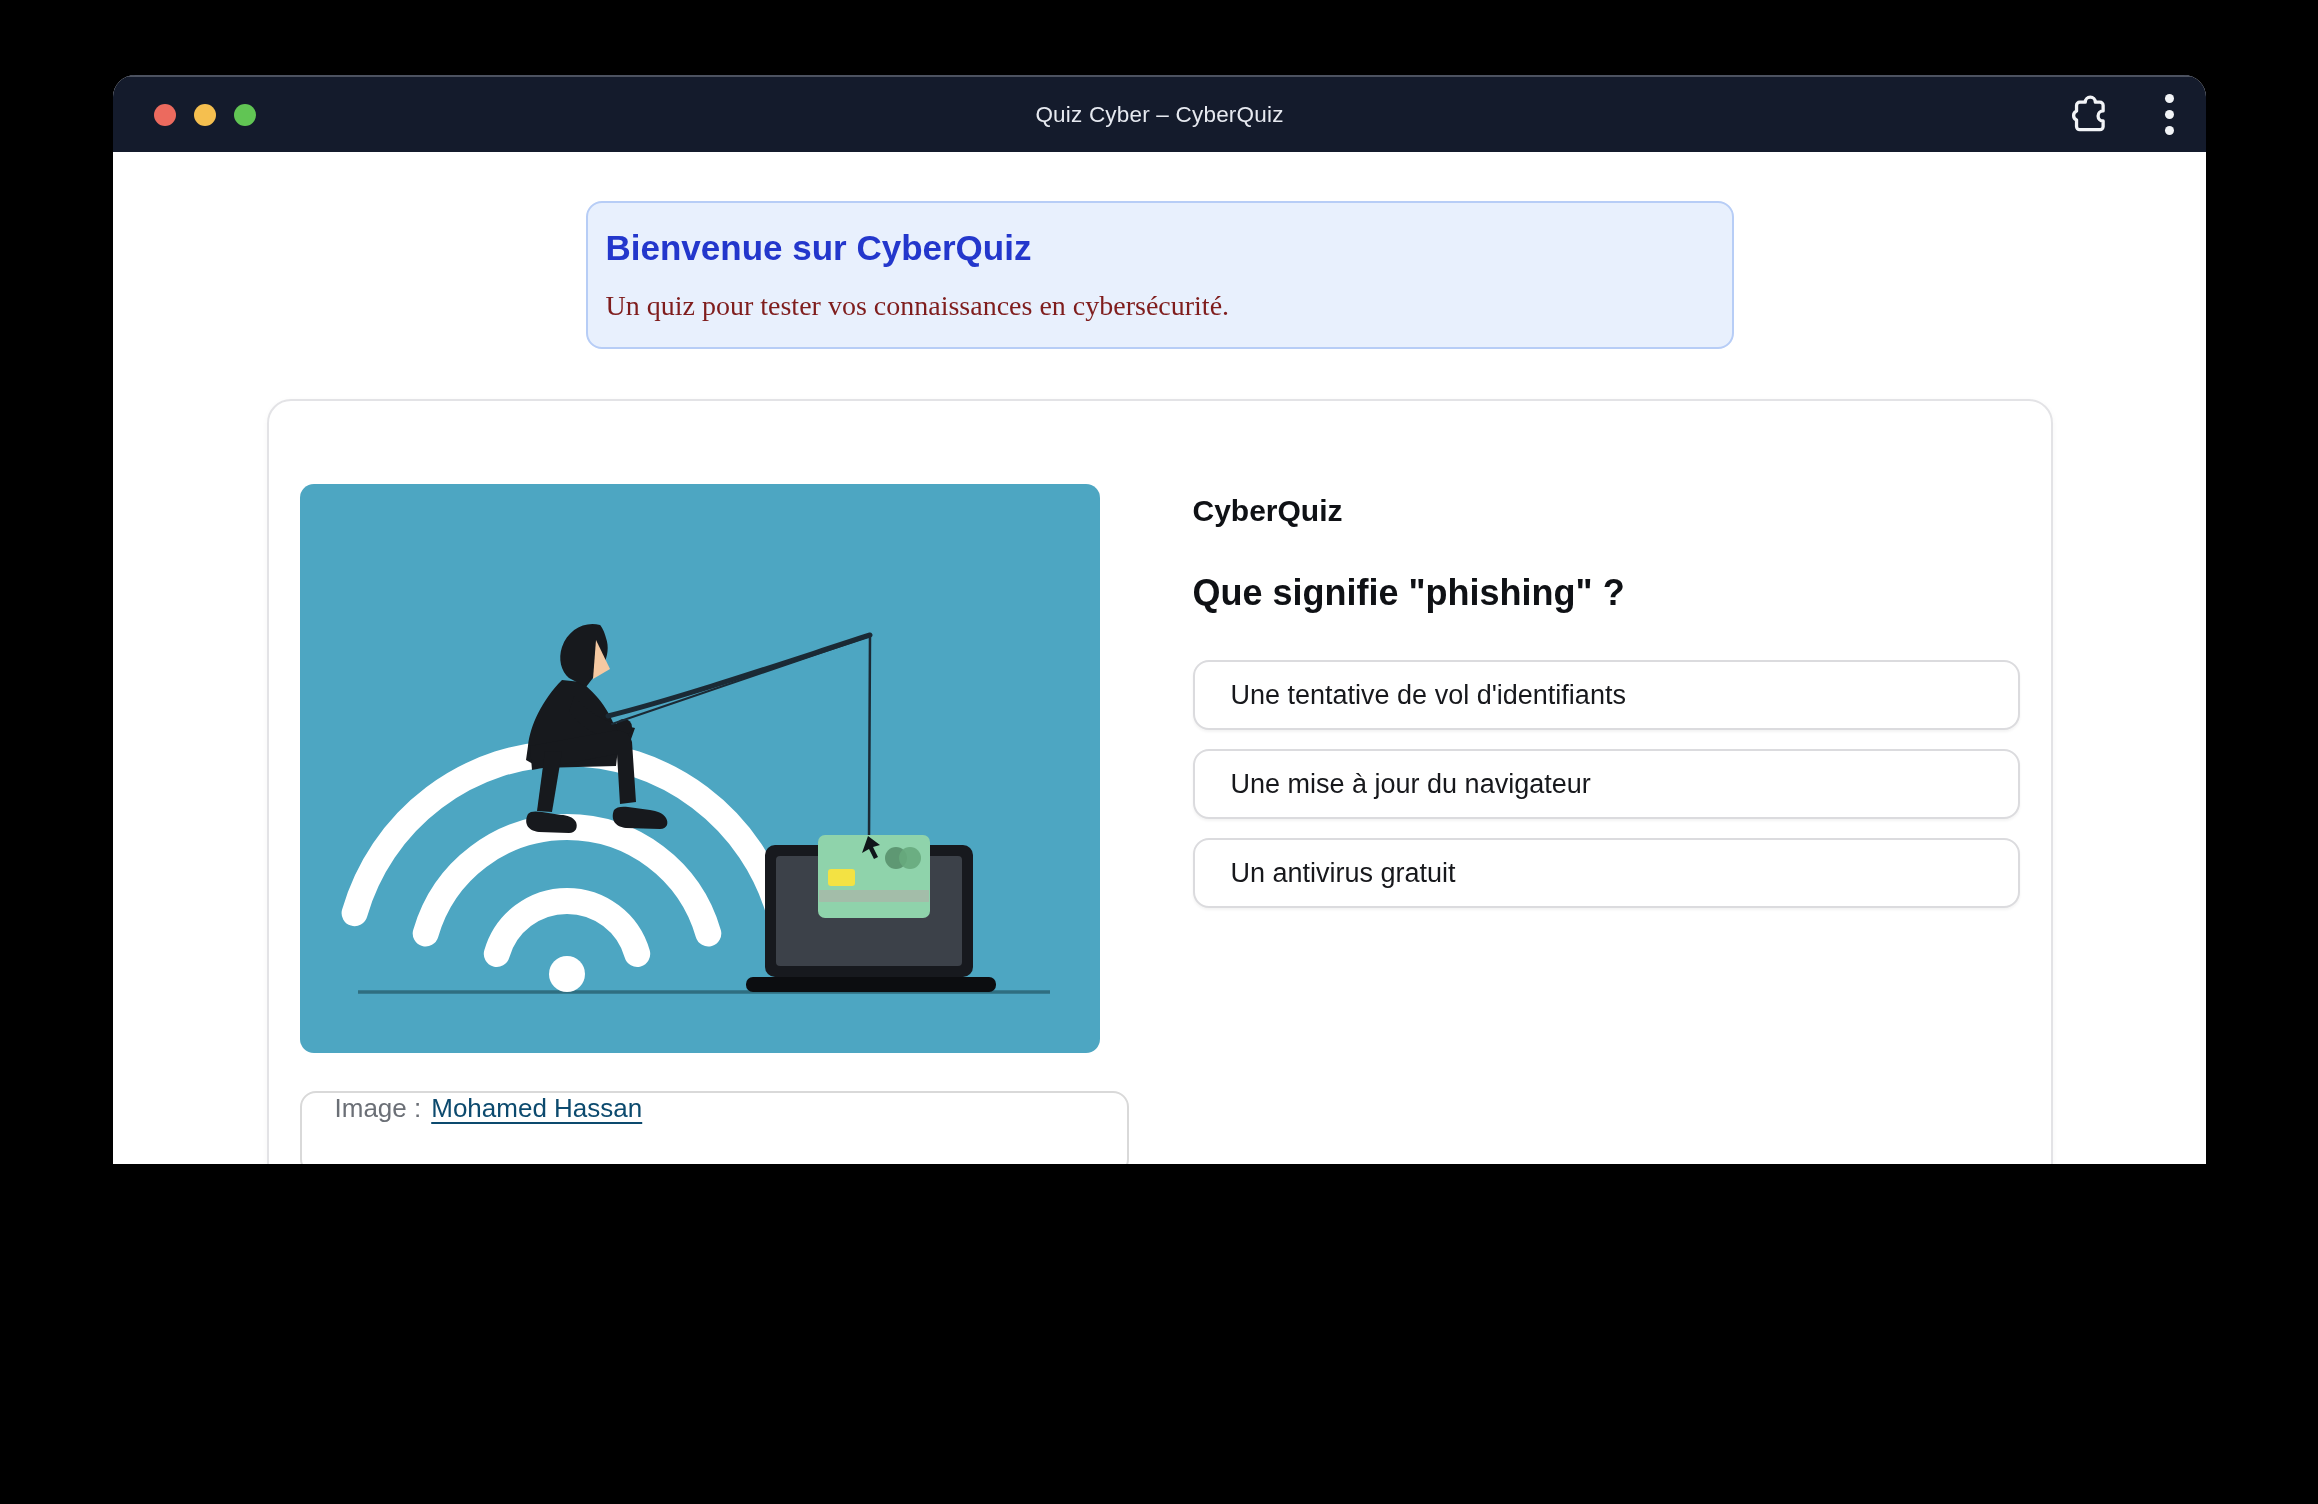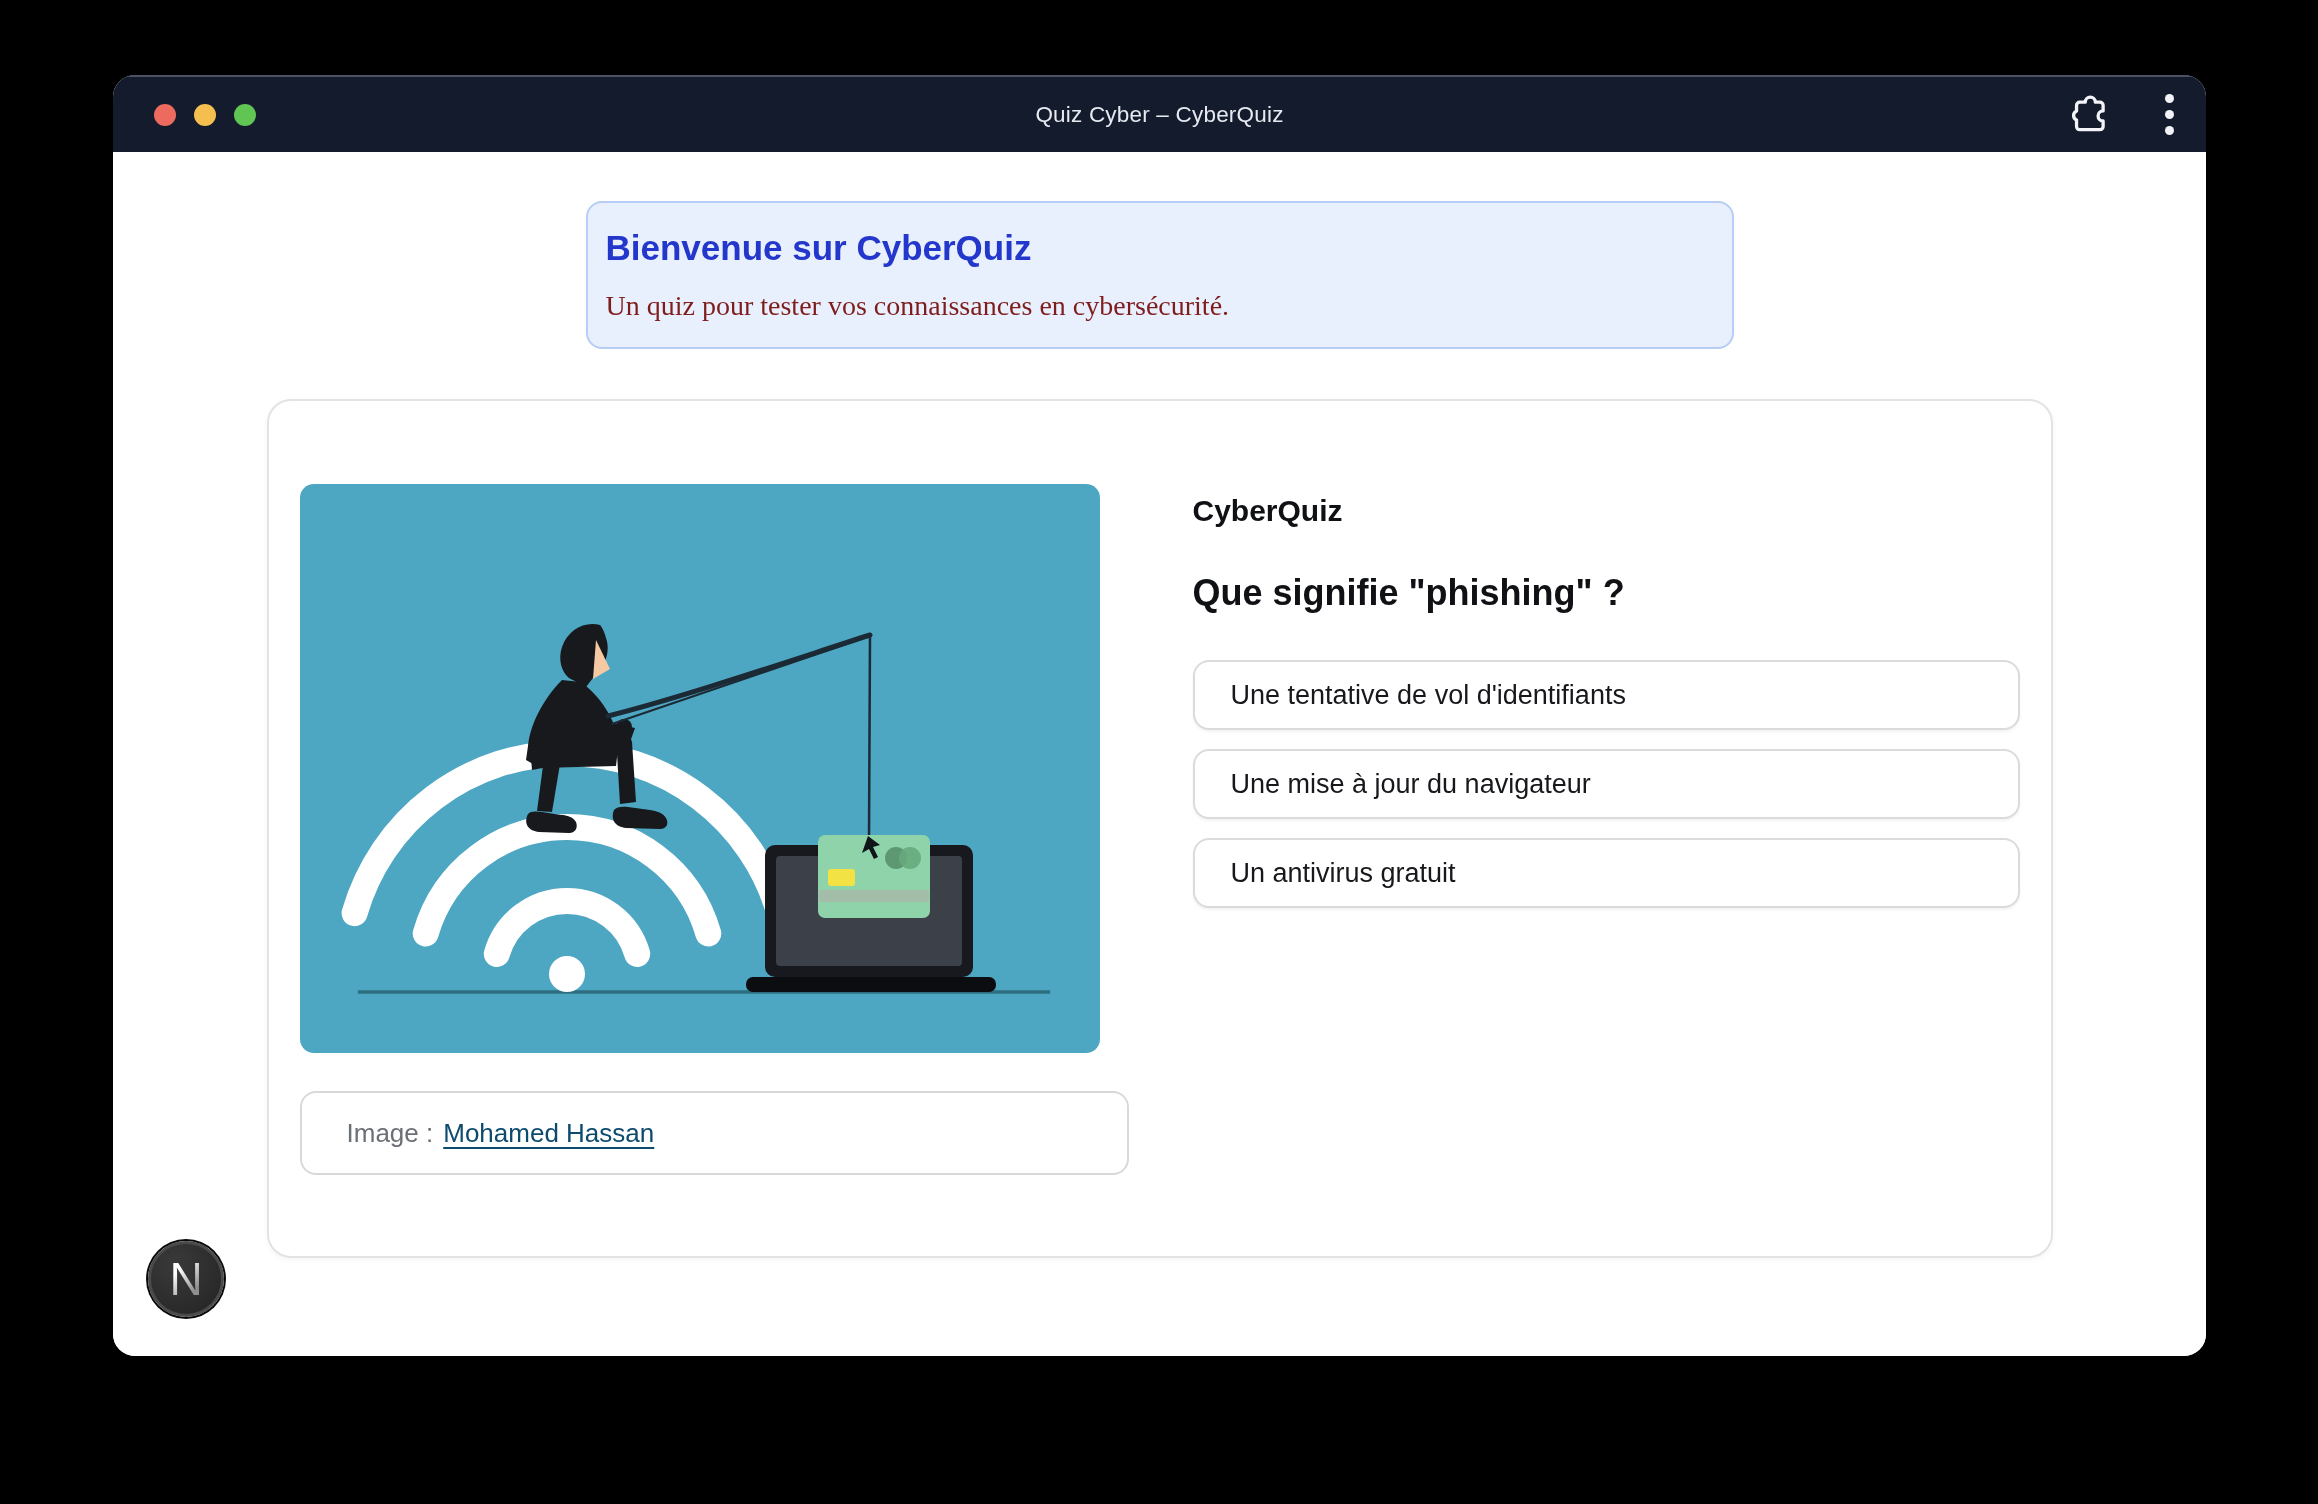--- a/index.html
+++ b/index.html
@@ -1,17 +1,17 @@
 <!DOCTYPE html>
 <html><head>
 <meta charset="utf-8">
 <style>
   * { margin:0; padding:0; box-sizing:border-box; }
   html,body { width:2318px; height:1504px; background:#000; font-family:"Liberation Sans", sans-serif; }
-  .stage { position:relative; width:2318px; height:1504px; background:#000; overflow:hidden; }
+  .stage { position:relative; width:2318px; height:1164px; background:#000; overflow:hidden; }
 
   
   .window {
     position:absolute; left:113px; top:75px; width:2093px; height:1281px;
     background:#fff; border-radius:22px; overflow:hidden;
   }
   .titlebar {
     position:relative; height:77px; background:#141b2c;
     border-top:2px solid #4c5260;
     display:flex; align-items:center; justify-content:center;
@@ -42,21 +42,21 @@
     border:2px solid #e3e3e6; border-radius:24px; background:#fff;
     box-shadow:0 2px 6px rgba(0,0,0,.04);
     display:flex; gap:64px; padding:60px 31px 0 31px;
   }
   .left-col { width:829px; }
   .illustration { width:800px; height:569px; margin-top:23px; }
   .illustration svg { display:block; }
   .caption-box {
     margin-top:38px; width:829px; height:84px;
     border:2px solid #d9d9d9; border-radius:16px;
-    display:flex; align-items:center; padding:0 45px;
+    display:flex; padding:0 33px;
     font-size:26px; color:#6b6f76;
   }
   .credit-link { color:#0c4a6e; text-decoration:underline; text-underline-offset:5px; margin-left:10px; cursor:pointer; }
 
   .right-col { width:831px; margin-top:33px; }
   .q-label { font-size:30px; font-weight:bold; color:#0f1115; }
   .q-text { font-size:36px; font-weight:bold; color:#0f1115; margin-top:44px; }
   .options { margin-top:46px; }
   .option {
     display:block; width:100%; height:70px; background:#fff;

